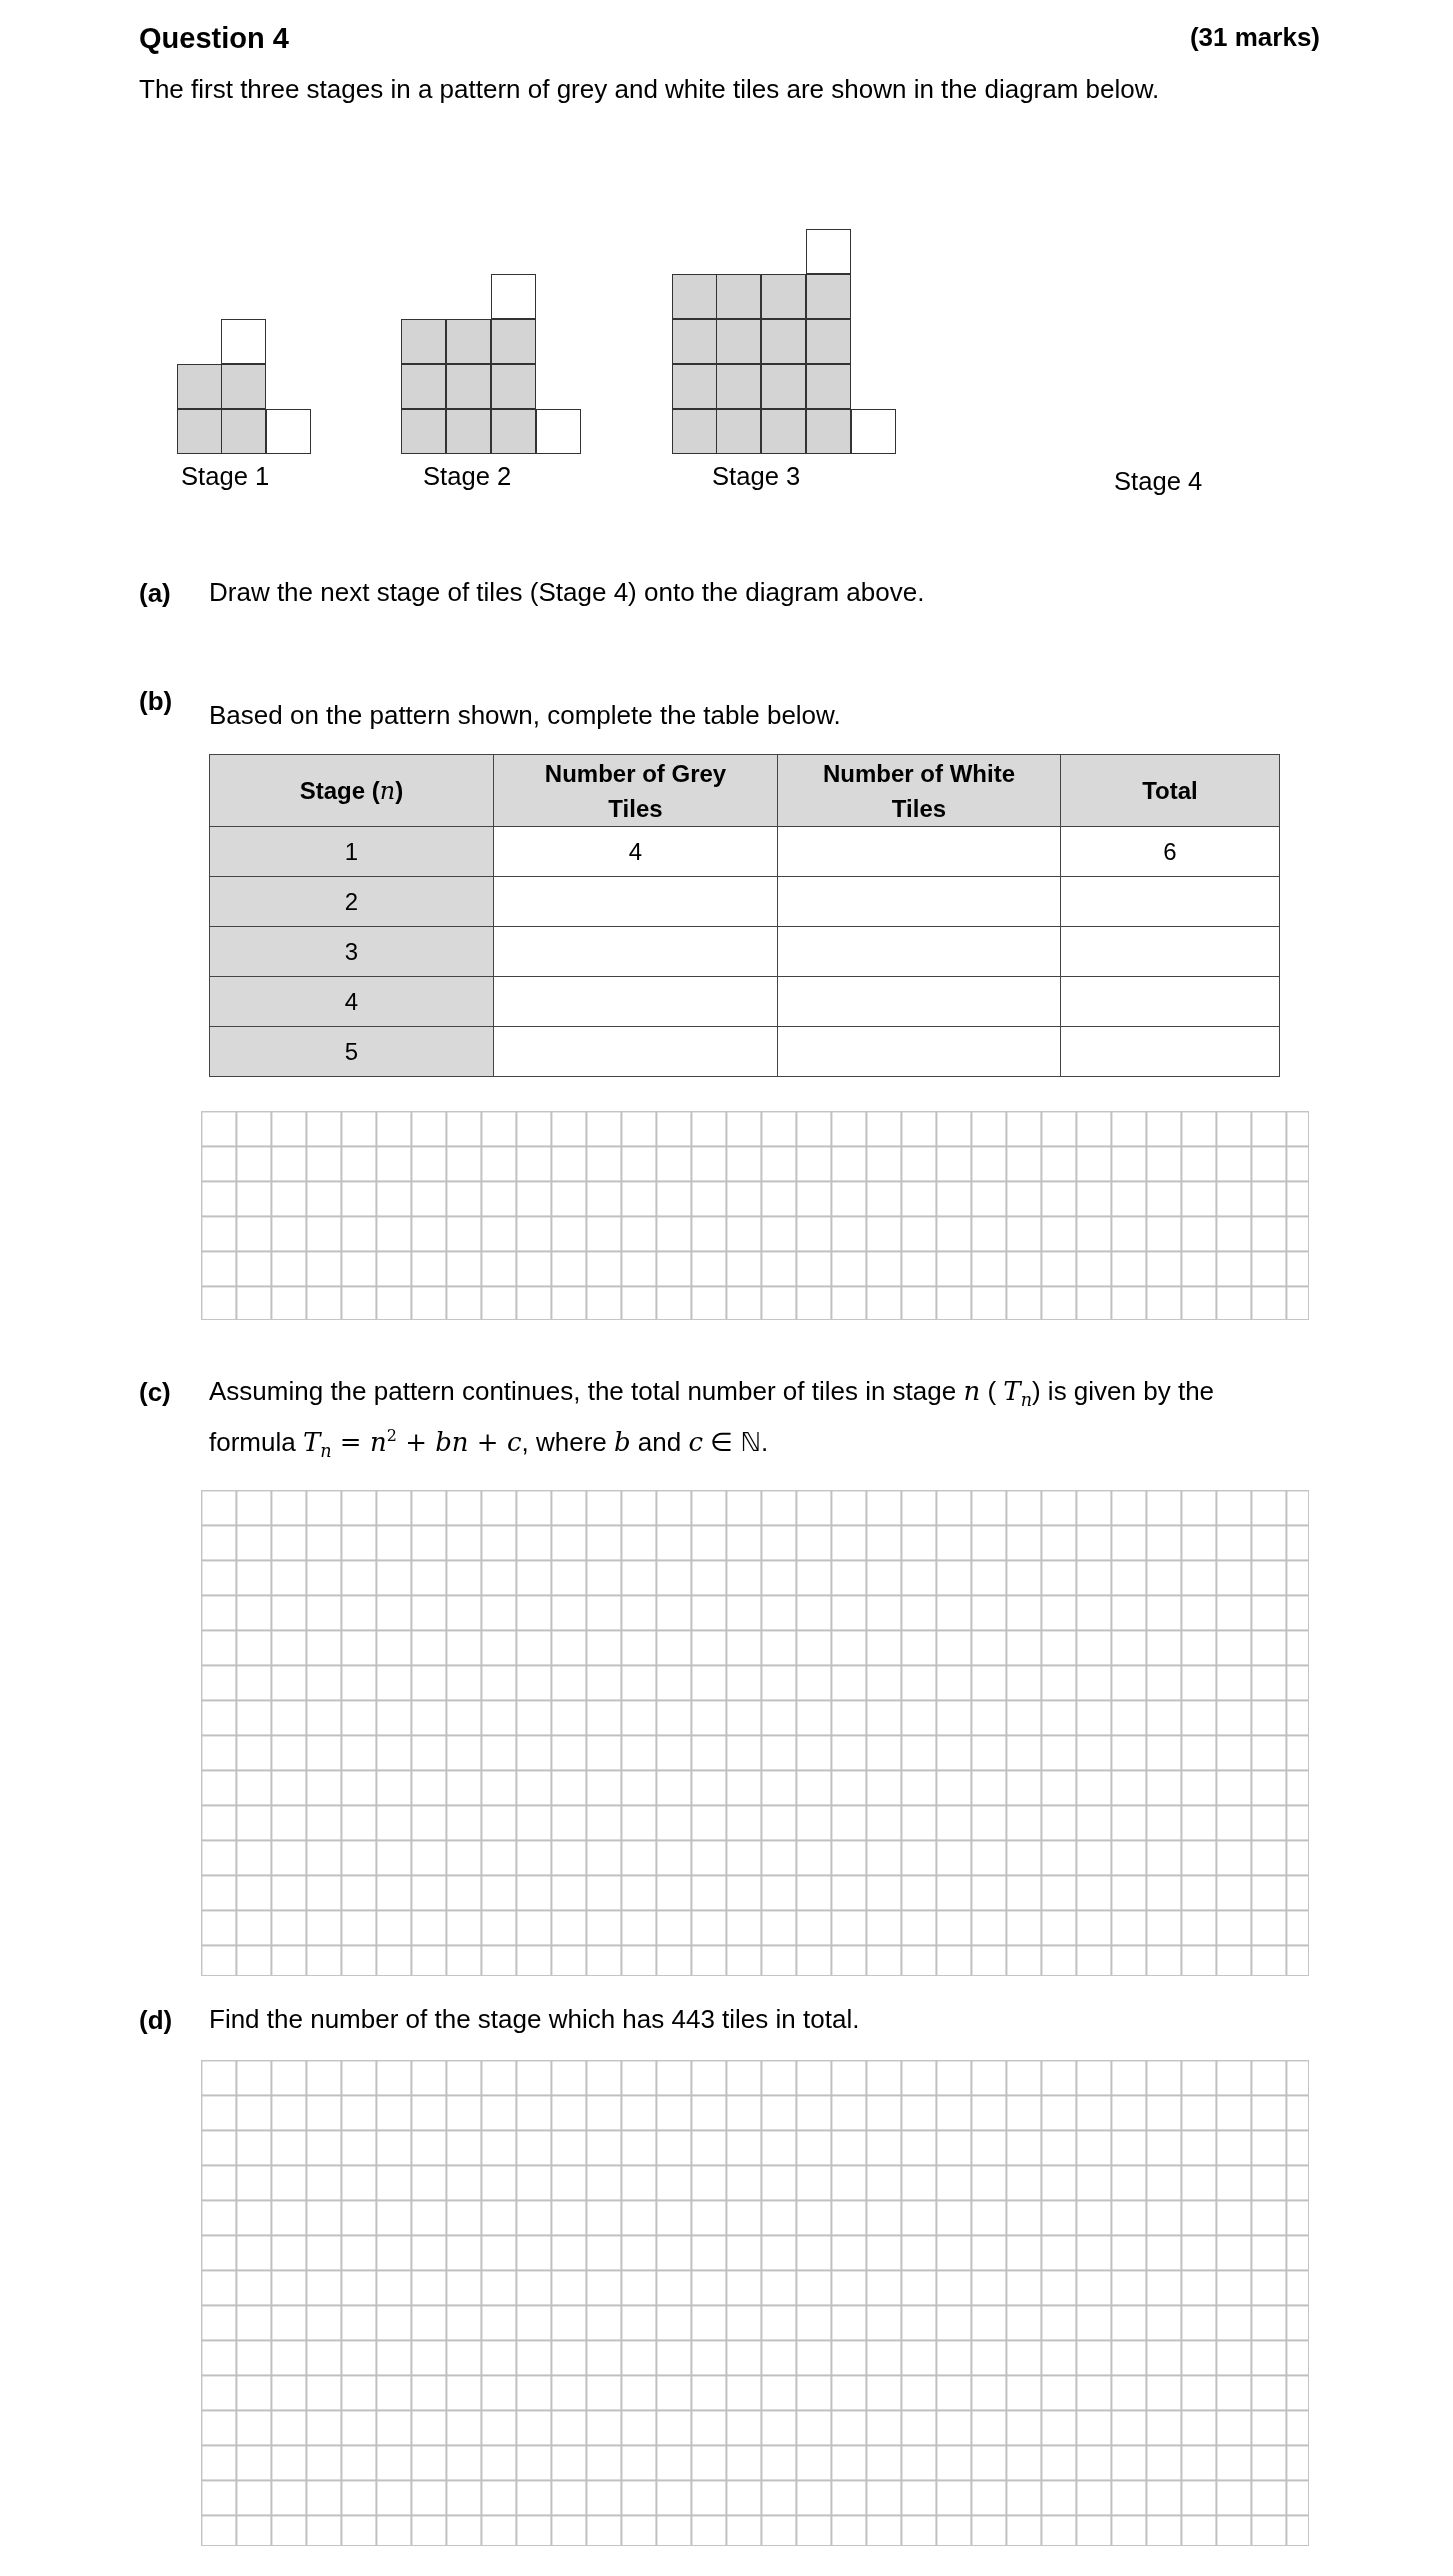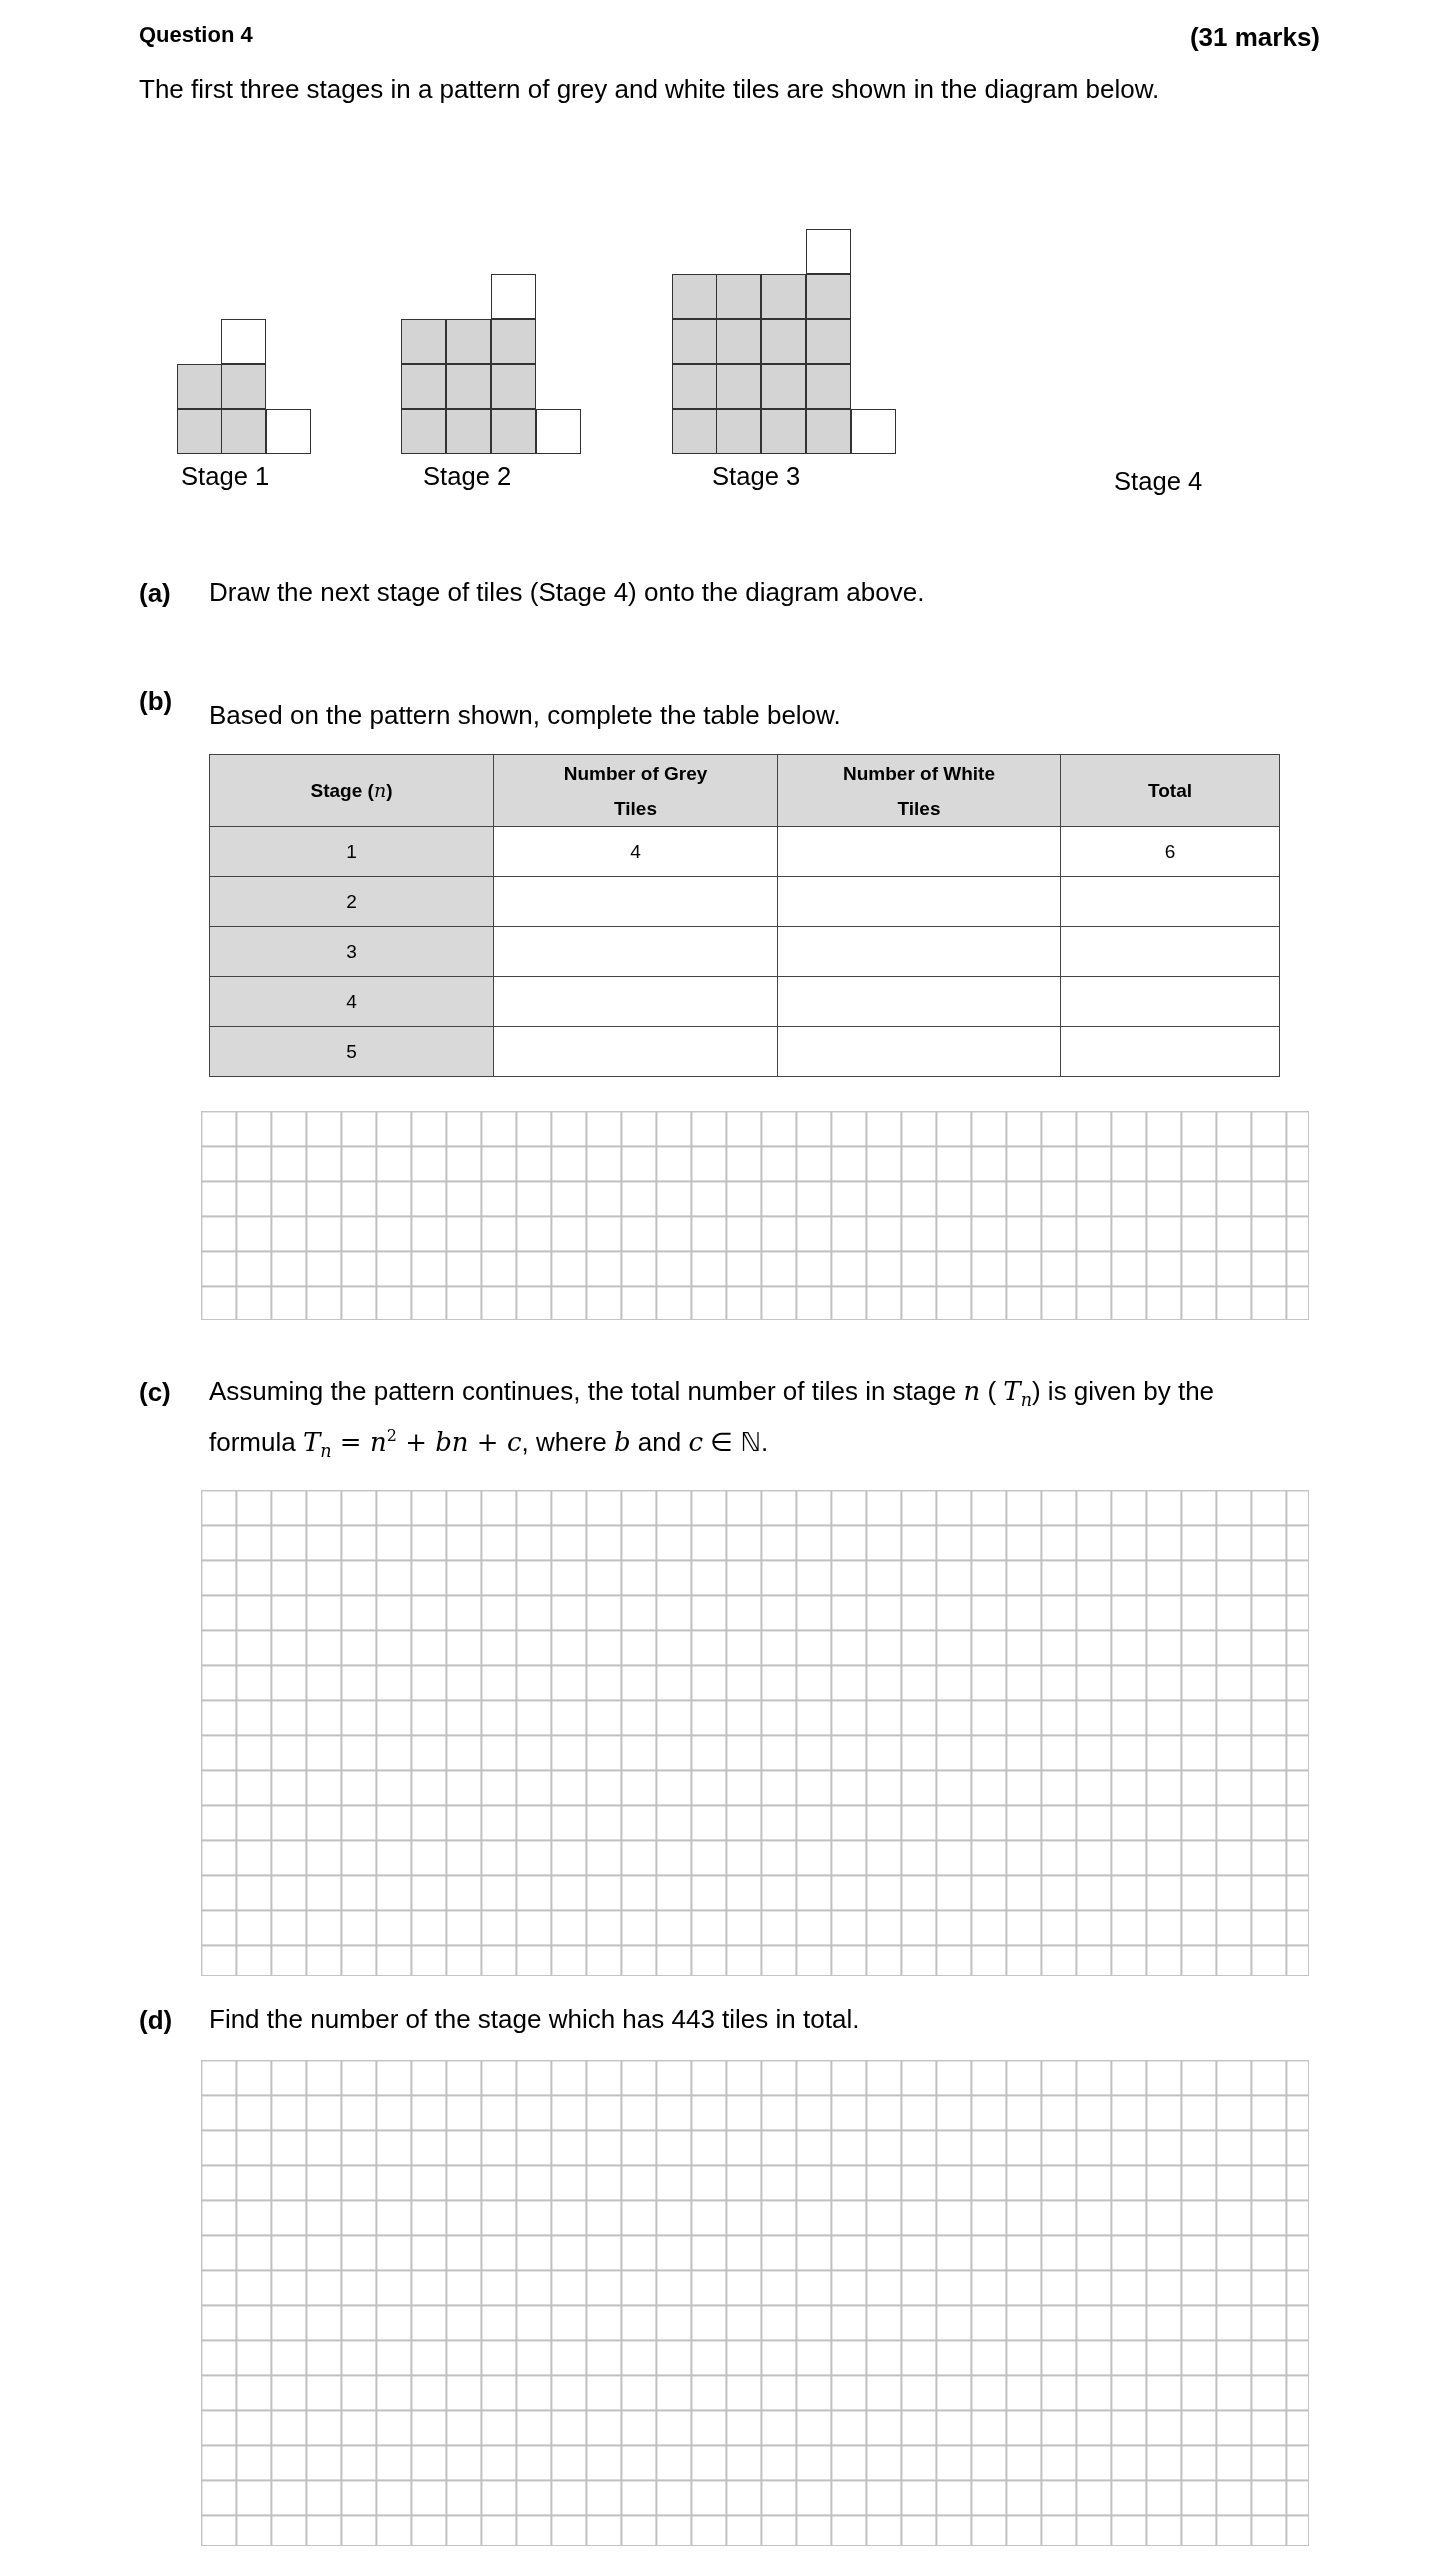--- a/index.html
+++ b/index.html
@@ -2,36 +2,36 @@
 <html style="font-size:12.8px"><head>
 <meta charset="utf-8">
 <style>
   html, body { margin: 0; padding: 0; background: #ffffff; }
   body {
     width: 1453px; height: 2576px; position: relative; overflow: hidden;
     font-family: "Liberation Sans", "DejaVu Sans", sans-serif;
     color: #000;
   }
   .abs { position: absolute; }
-  .q-title { left: 139px; top: 22.4px; font-size: 22px; font-weight: bold; }
+  .q-title { left: 139px; top: 22.4px; font-size: 29px; font-weight: bold; }
   .q-marks { right: 133px; top: 22.4px; font-size: 26px; font-weight: bold; }
   .intro { left: 139px; top: 74px; font-size: 26px; }
   .stage-label { font-size: 25.6px; top: 462px; text-align: center; }
   .part-label { font-size: 26px; font-weight: bold; left: 139px; }
   .part-text { font-size: 26px; left: 209px; line-height: 36px; }
   .math { font-family: "DejaVu Serif", "Liberation Serif", serif; font-style: italic; }
   .math-up { font-family: "DejaVu Serif", "Liberation Serif", serif; }
 
   .tile { position: absolute; width: 45px; height: 45px; box-sizing: border-box; border: 1.6px solid #333; }
   .tile.grey { background: #d4d4d4; }
   .tile.white { background: #ffffff; }
 
   table.data {
     position: absolute; left: 209px; top: 754px; border-collapse: collapse;
-    font-size: 19px;
+    font-size: 24px;
   }
   table.data td, table.data th {
     border: 1.6px solid #444; text-align: center; padding: 0; box-sizing: border-box;
   }
   table.data th { background: #d9d9d9; font-weight: bold; height: 72px; line-height: 35px; }
   table.data td { height: 50px; }
   table.data td.stage { background: #d9d9d9; }
 
   .grid {
     position: absolute; left: 201px; width: 1108px;

